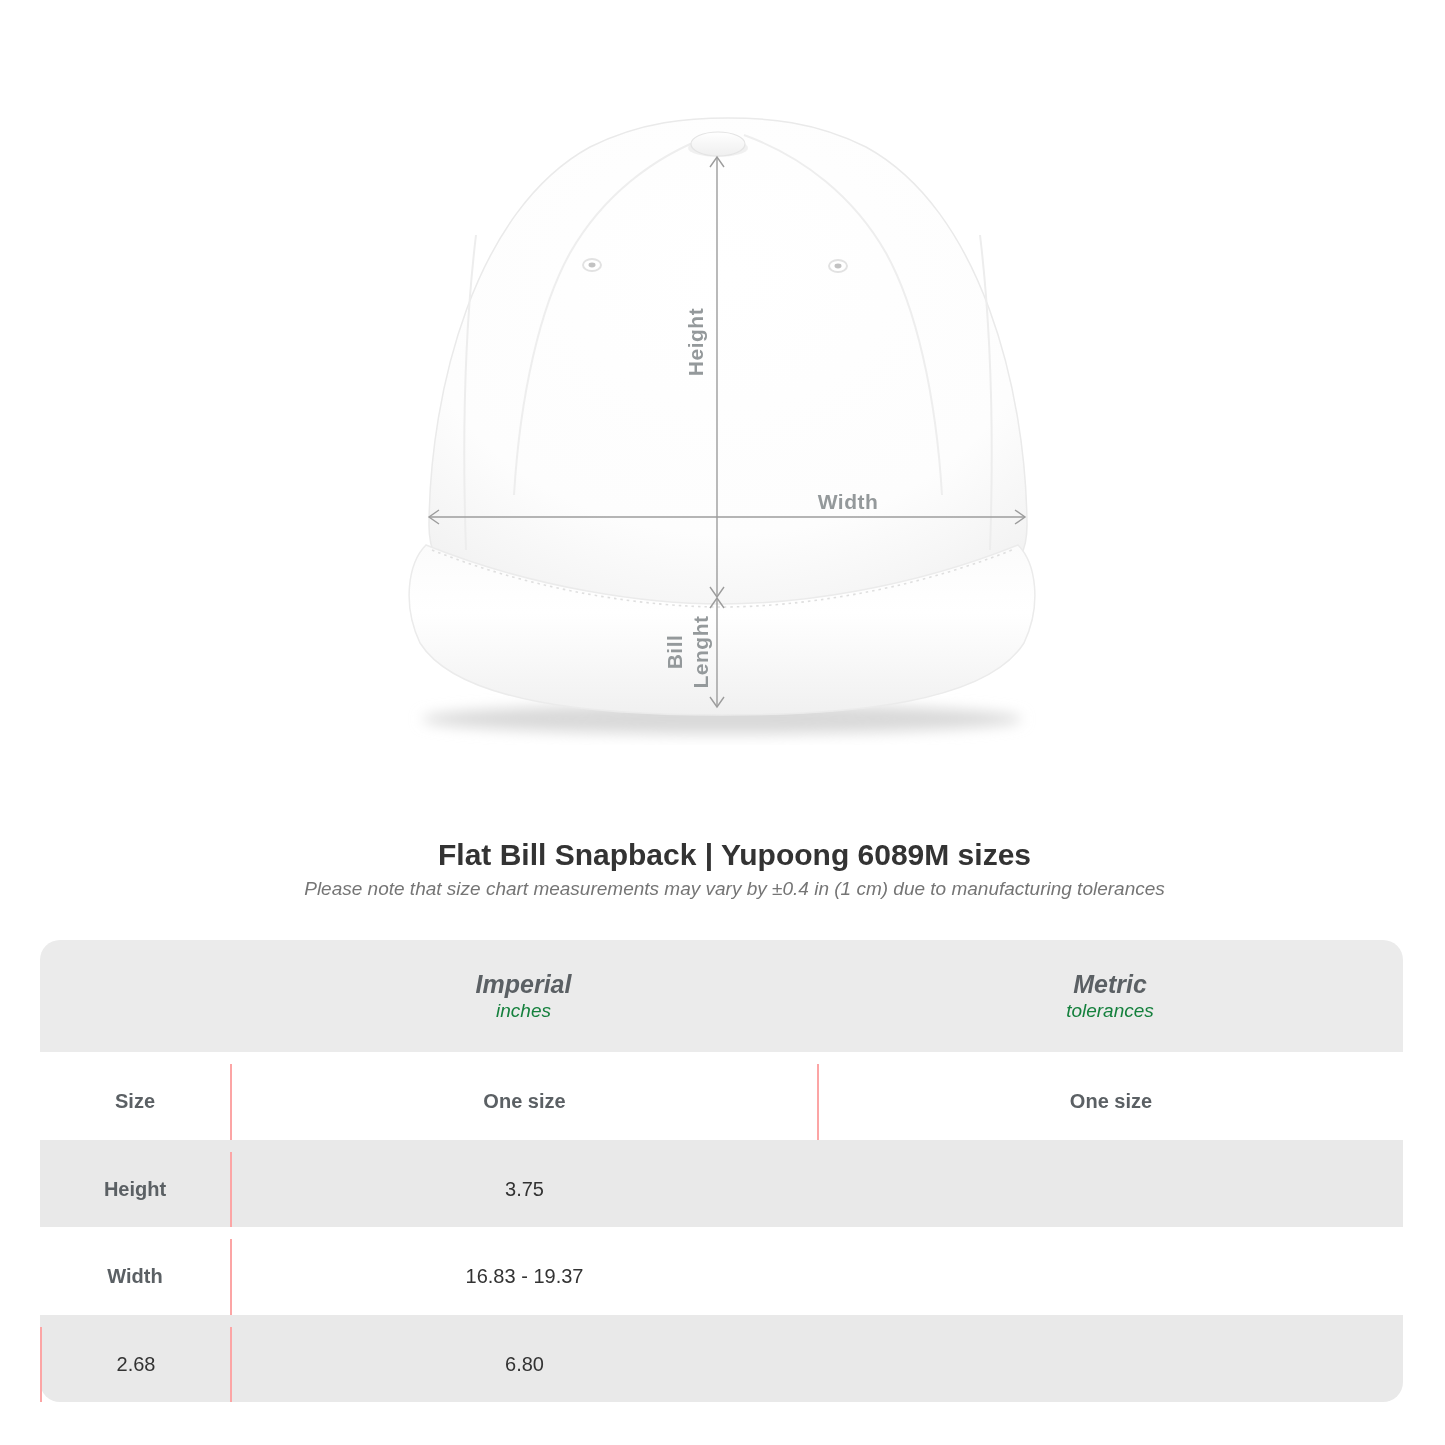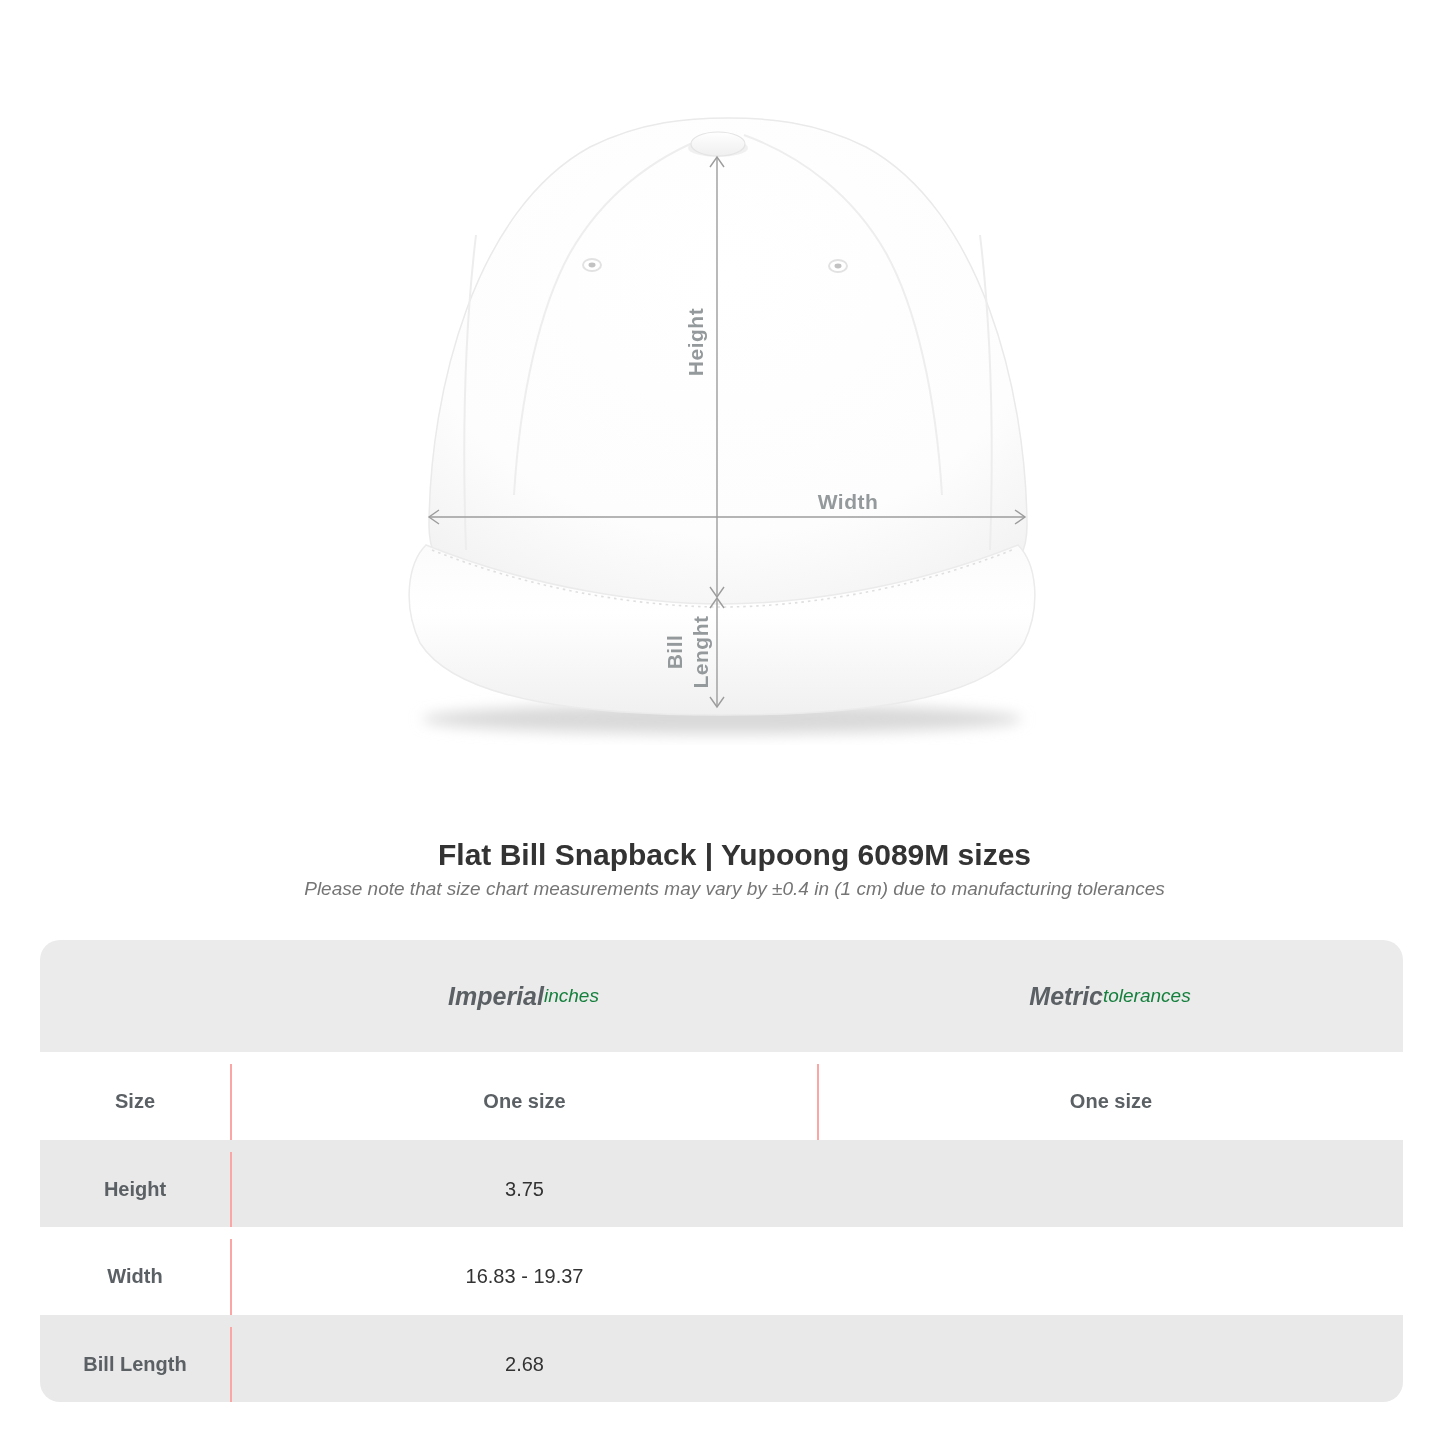--- a/index.html
+++ b/index.html
@@ -29,21 +29,21 @@
   }
 
   
   .size-table{
     position:absolute;left:40px;top:940px;width:1363px;height:462px;
   }
   .thead{
     display:grid;grid-template-columns:190px 587px 586px;
     height:112px;background:#ebebeb;border-radius:20px 20px 0 0;
   }
-  .hcell{display:flex;flex-direction:row;justify-content:center;align-items:center;}
+  .hcell{display:flex;flex-direction:column;justify-content:center;align-items:center;}
   .hl{font-size:25px;font-weight:bold;font-style:italic;color:#5b6064;line-height:30px;}
   .hu{font-size:19px;font-style:italic;color:#15803d;line-height:24px;}
   .tbody{display:flex;flex-direction:column;height:350px;}
   .trow{
     flex:1;display:grid;grid-template-columns:190px 587px 586px;
     background:#ffffff;
   }
   .trow:nth-child(even){background:#e9e9e9;}
   .trow:last-child{border-radius:0 0 20px 20px;}
   .cell{
@@ -172,19 +172,19 @@
       </div>
       <div class="trow">
         <div class="cell rowlabel">Height</div>
         <div class="cell vdiv">3.75</div>
       </div>
       <div class="trow">
         <div class="cell rowlabel">Width</div>
         <div class="cell vdiv">16.83 - 19.37</div>
       </div>
       <div class="trow">
-        <div class="cell rowlabel">Bill Length</div>
         <div class="cell vdiv">2.68</div>
+        <div class="cell vdiv">6.80</div>
       </div>
     </div>
   </div>
 
 </div>
 
 </body></html>

